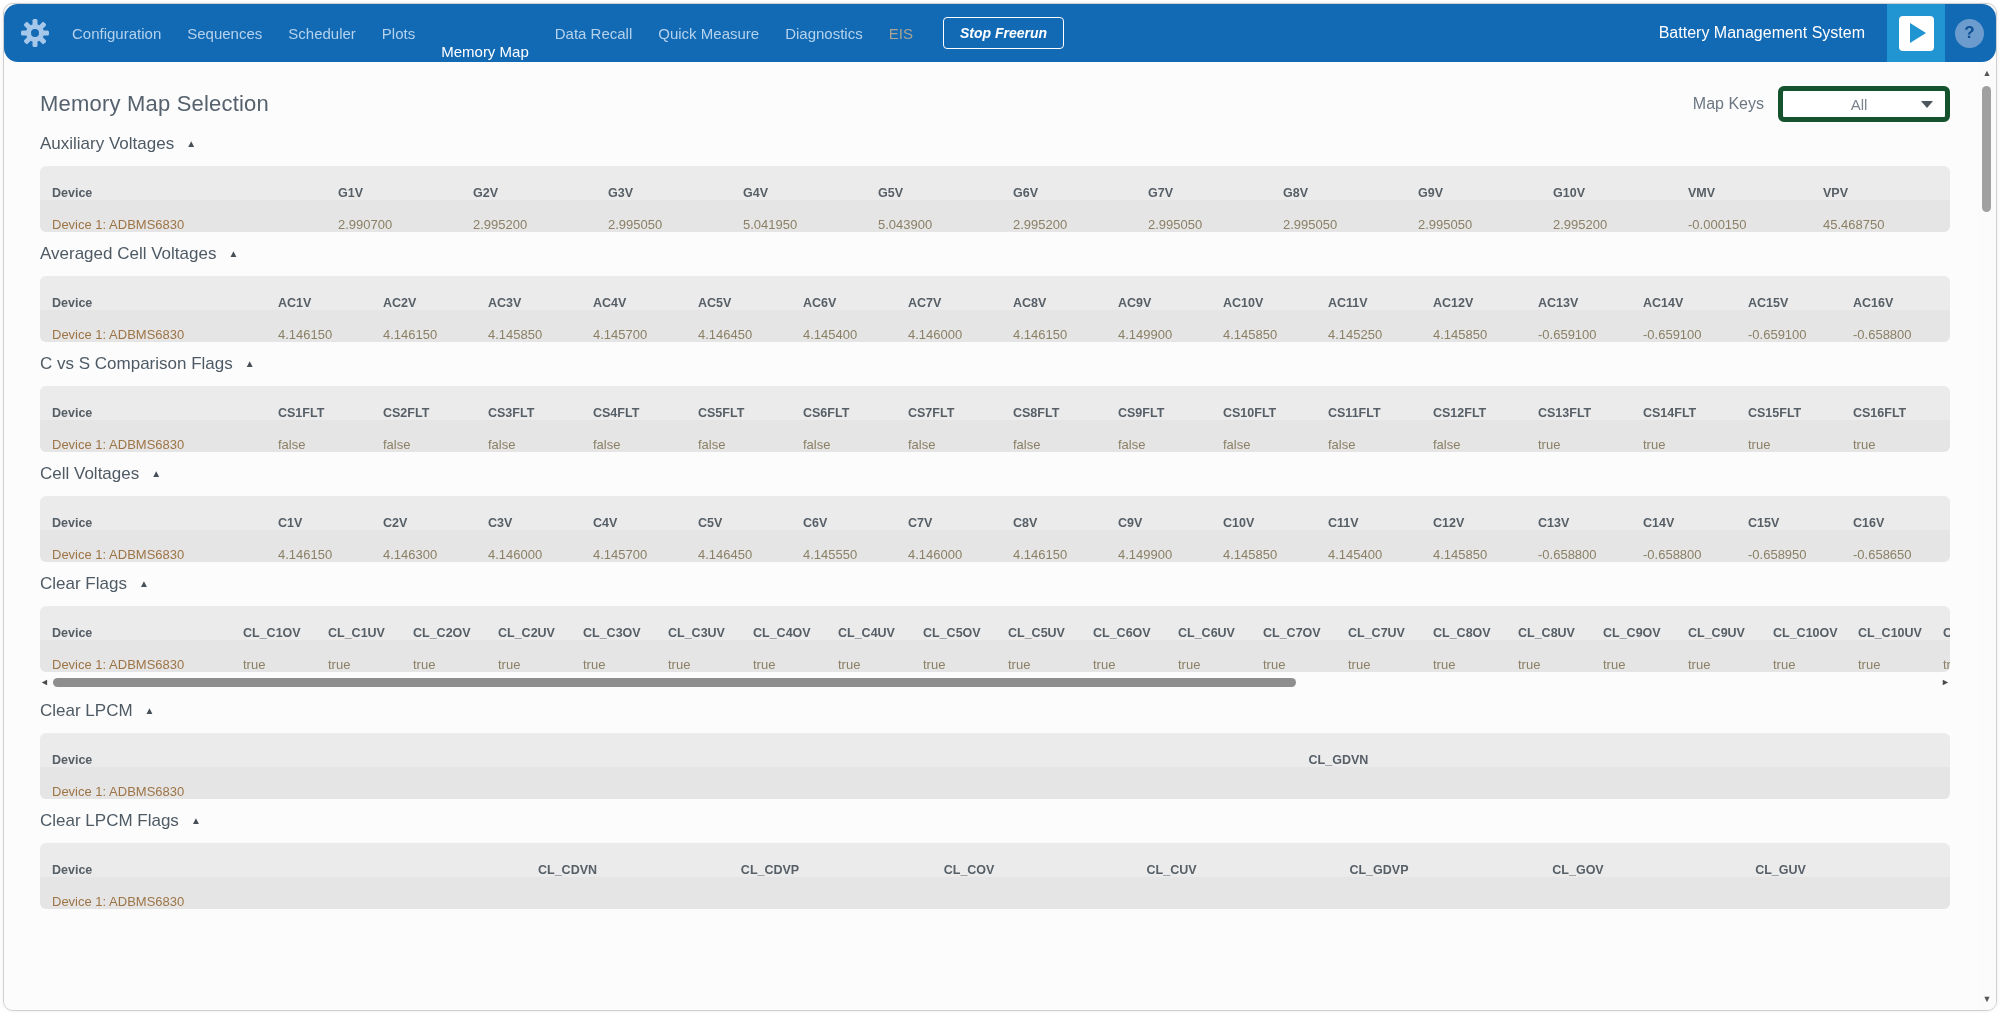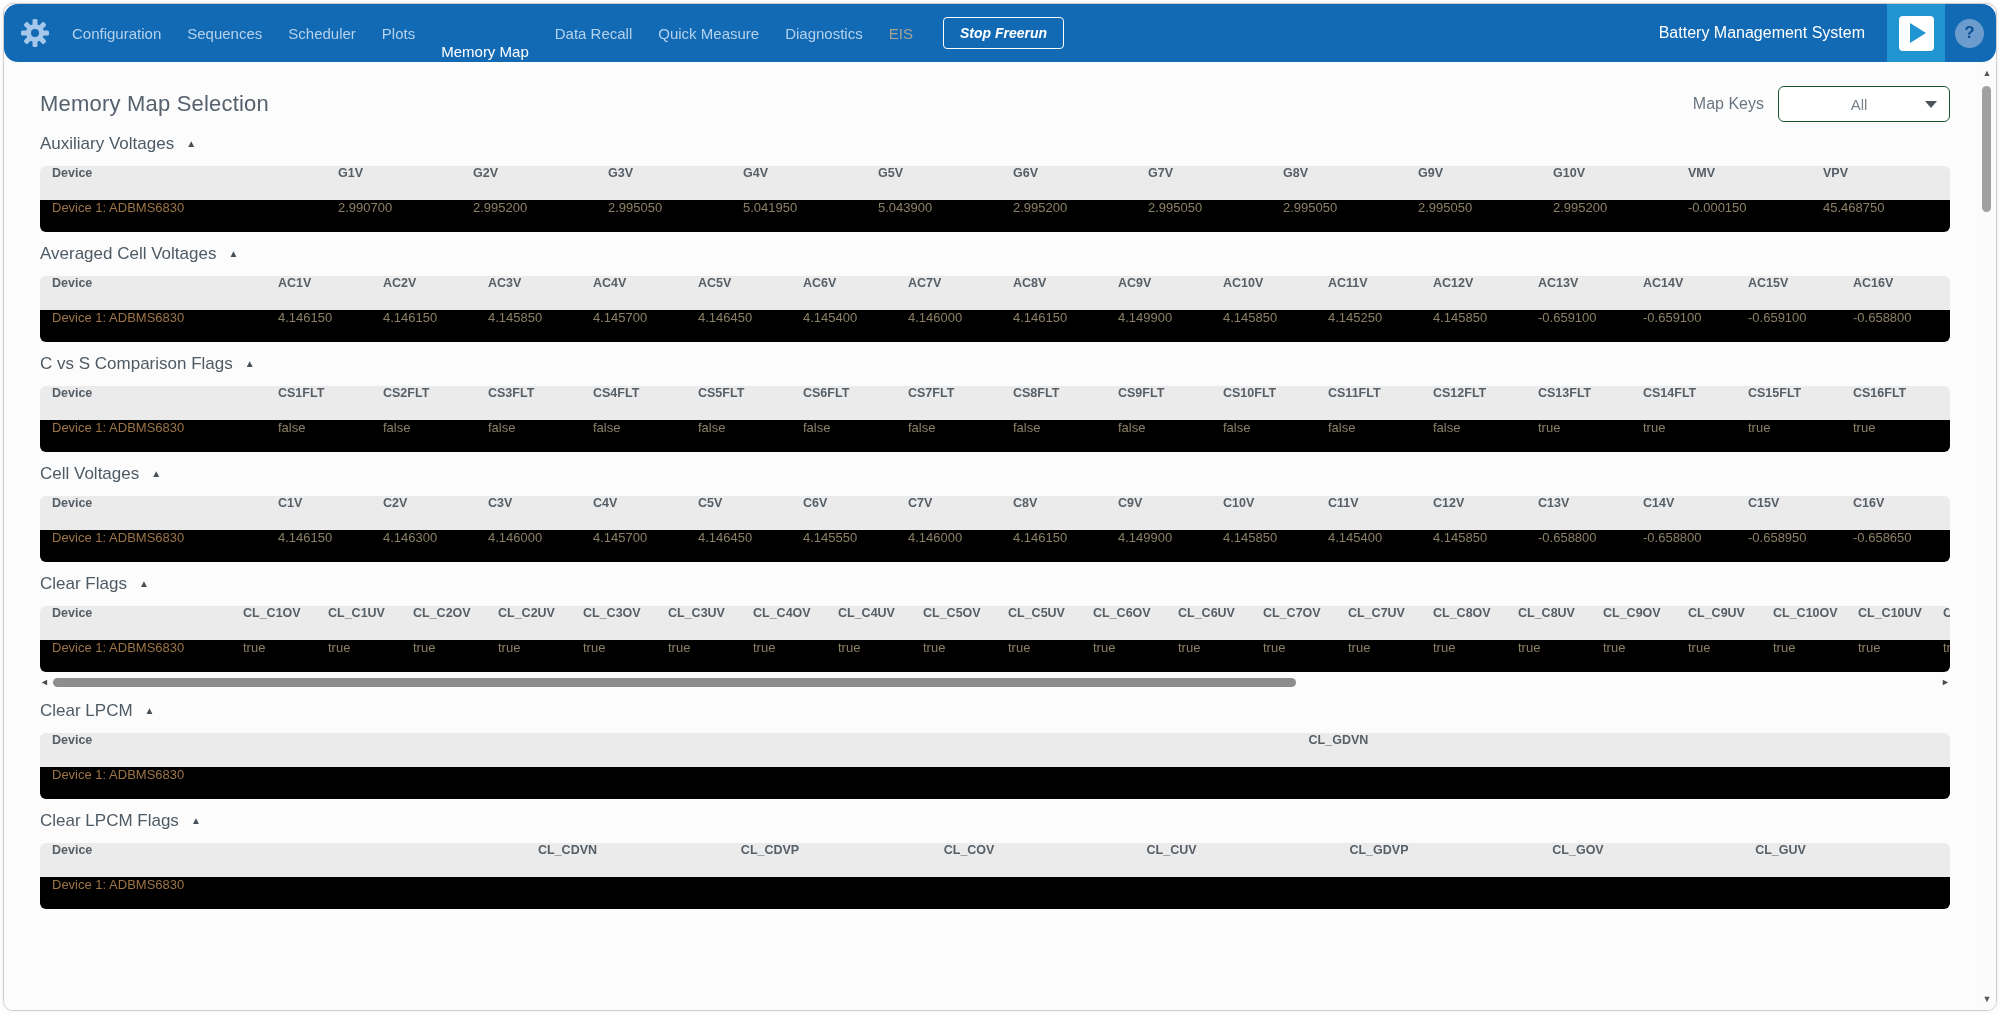--- a/index.html
+++ b/index.html
@@ -30,34 +30,34 @@
   .help-btn{width:29px;height:29px;border-radius:50%;background:#6b9ccd;color:#0d4f92;
     font-weight:700;font-size:17px;display:flex;align-items:center;justify-content:center;
     margin:0 12px 0 10px;cursor:pointer;}
   
   .main{position:absolute;left:0;right:0;top:58px;bottom:0;overflow:hidden;
     padding:24px 46px 0 36px;box-sizing:border-box;background:#fcfcfd;}
   .title-row{display:flex;align-items:center;justify-content:space-between;height:36px;text-align:center;}
   .page-title{font-size:22px;color:#55616c;font-weight:400;letter-spacing:.2px;}
   .mapkeys{display:flex;align-items:center;gap:14px;}
   .mapkeys-label{font-size:16px;color:#6b7680;}
-  .mk-select{width:172px;height:36px;background:#ffffff;border:1px solid #14532d;border-radius:6px;
+  .mk-select{width:172px;height:36px;background:#ffffff;border:5px solid #14532d;border-radius:6px;
     display:flex;align-items:center;padding:0 12px 0 14px;box-sizing:border-box;cursor:pointer;}
   .mk-value{font-size:15px;color:#7a838c;flex:1;}
   .mk-chev{width:0;height:0;border-left:6px solid transparent;border-right:6px solid transparent;
     border-top:7px solid #4d555c;}
   
   .mm-section{margin-top:12px;}
   .sec-head{display:flex;align-items:center;gap:12px;margin-bottom:12px;cursor:pointer;width:max-content;}
   .sec-title{font-size:17px;color:#4e5a64;}
   .collapse-icon{font-size:10px;color:#474f56;line-height:1;}
   .tbl{display:flex;flex-direction:column;border-radius:6px;overflow:hidden;}
-  .thead,.trow{display:flex;align-items:flex-start;}
+  .thead,.trow{display:flex;align-items:flex-end;}
   .thead{height:34px;background:#ebebeb;}
-  .trow{height:32px;background:#000000;cursor:pointer;}
+  .trow{height:32px;background:#e5e5e5;cursor:pointer;}
   .th,.td{flex:1 1 0;display:flex;align-items:center;padding-left:8px;overflow:hidden;
     white-space:nowrap;box-sizing:border-box;}
   .th{font-size:12.5px;color:#565e66;font-weight:700;}
   .td{font-size:13px;color:#8b8066;}
   .th:first-child,.td:first-child{flex:0 0 var(--dev,230px);padding-left:12px;}
   .td:first-child{color:#9d7446;}
   .cols-13{--dev:290px;}
   .cols-17{--dev:230px;}
   .cols-2{--dev:66%;}
   .cols-8{--dev:490px;}

